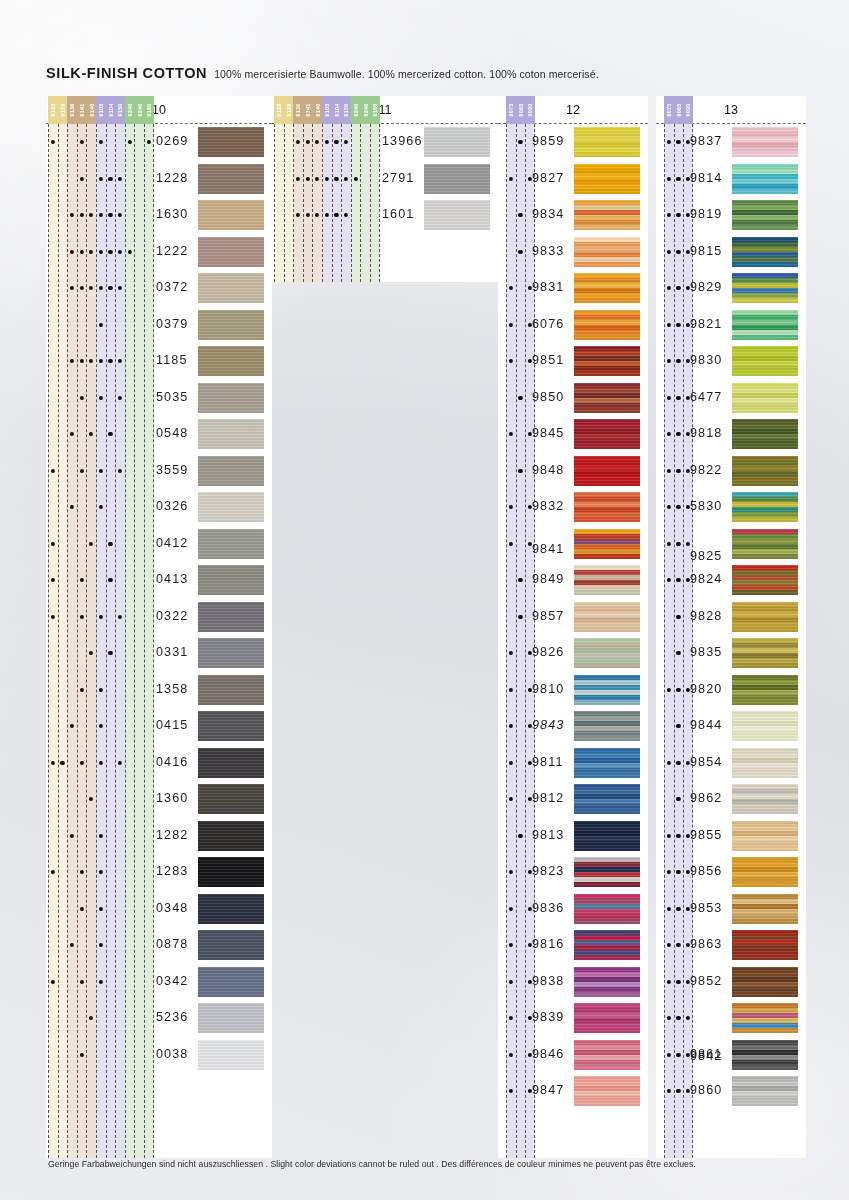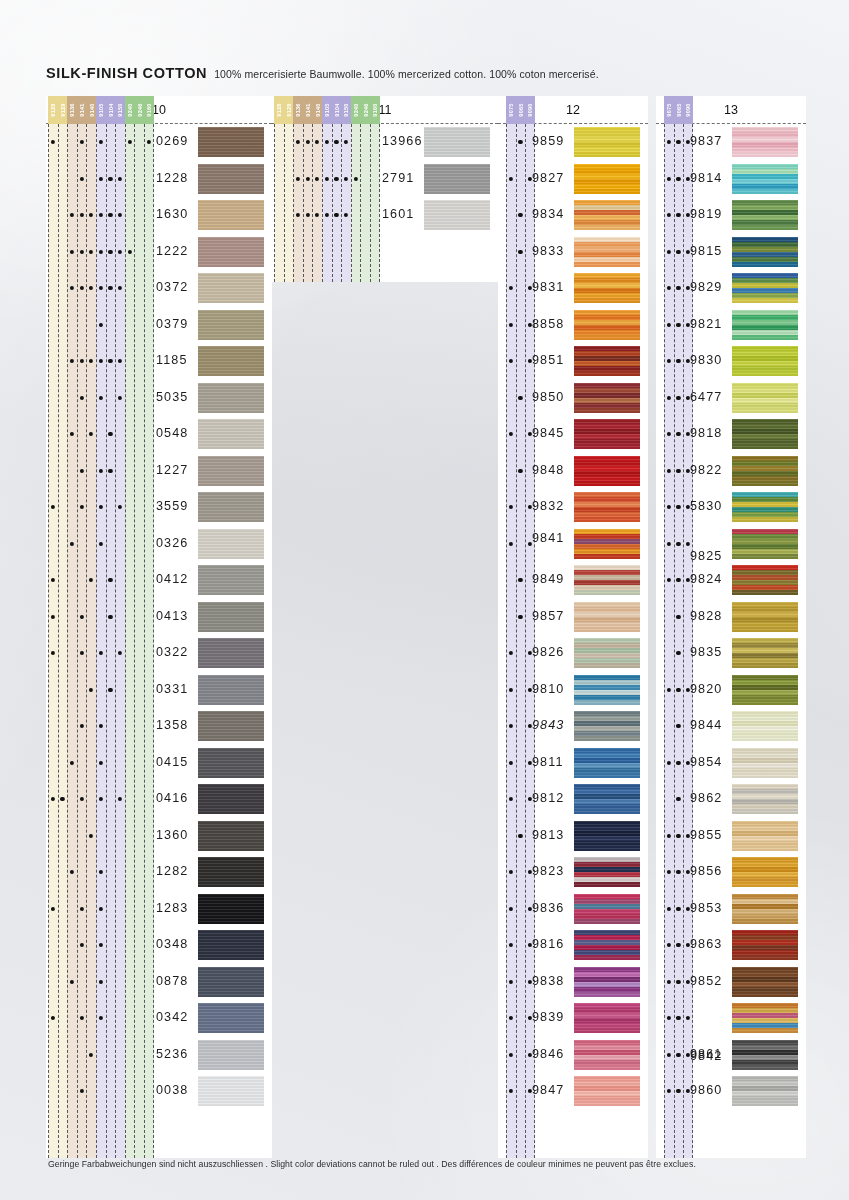--- a/index.html
+++ b/index.html
@@ -260,29 +260,20 @@
           <div class="row" style="height: 36.5px;">
             <div class="dot" style="left: 26px; top: 18.25px;"></div>
             <div class="dot" style="left: 45.2px; top: 18.25px;"></div>
             <div class="dot" style="left: 64.4px; top: 18.25px;"></div>
             <div class="code" style="left: 110px; top: 10.25px;">0548</div>
             <div class="swatch" style="left: 152px; top: 3.25px; width: 66px; height: 30px;">
               <i style="background: repeating-linear-gradient(rgba(255, 255, 255, 0.2) 0px, rgba(255, 255, 255, 0) 1px, rgba(0, 0, 0, 0.11) 2px, rgba(0, 0, 0, 0) 3px), rgb(203, 198, 186);"></i>
             </div>
           </div>
           <div class="row" style="height: 36.5px;">
-            <div class="dot" style="left: 35.6px; top: 18.25px;"></div>
-            <div class="dot" style="left: 54.8px; top: 18.25px;"></div>
-            <div class="dot" style="left: 64.4px; top: 18.25px;"></div>
-            <div class="code" style="left: 110px; top: 10.25px;">1227</div>
-            <div class="swatch" style="left: 152px; top: 3.25px; width: 66px; height: 30px;">
-              <i style="background: repeating-linear-gradient(rgba(255, 255, 255, 0.2) 0px, rgba(255, 255, 255, 0) 1px, rgba(0, 0, 0, 0.11) 2px, rgba(0, 0, 0, 0) 3px), rgb(167, 156, 146);"></i>
-            </div>
-          </div>
-          <div class="row" style="height: 36.5px;">
             <div class="dot" style="left: 6.8px; top: 18.25px;"></div>
             <div class="dot" style="left: 35.6px; top: 18.25px;"></div>
             <div class="dot" style="left: 54.8px; top: 18.25px;"></div>
             <div class="dot" style="left: 74px; top: 18.25px;"></div>
             <div class="code" style="left: 110px; top: 10.25px;">3559</div>
             <div class="swatch" style="left: 152px; top: 3.25px; width: 66px; height: 30px;">
               <i style="background: repeating-linear-gradient(rgba(255, 255, 255, 0.2) 0px, rgba(255, 255, 255, 0) 1px, rgba(0, 0, 0, 0.11) 2px, rgba(0, 0, 0, 0) 3px), rgb(160, 154, 144);"></i>
             </div>
           </div>
           <div class="row" style="height: 36.5px;">
@@ -589,21 +580,21 @@
             <div class="dot" style="left: 12.8px; top: 18.25px;"></div>
             <div class="dot" style="left: 32px; top: 18.25px;"></div>
             <div class="code" style="left: 34px; top: 10.25px;">9831</div>
             <div class="swatch" style="left: 76px; top: 3.25px; width: 66px; height: 30px;">
               <i style="background: repeating-linear-gradient(rgba(255, 255, 255, 0.22) 0px, rgba(255, 255, 255, 0) 1px, rgba(0, 0, 0, 0.1) 2px, rgba(0, 0, 0, 0) 3px), linear-gradient(rgb(240, 168, 44) 0%, rgb(240, 168, 44) 16.67%, rgb(224, 138, 28) 16.67%, rgb(224, 138, 28) 33.33%, rgb(244, 187, 69) 33.33%, rgb(244, 187, 69) 50%, rgb(217, 118, 15) 50%, rgb(217, 118, 15) 66.67%, rgb(237, 162, 38) 66.67%, rgb(237, 162, 38) 83.33%, rgb(229, 148, 34) 83.33%, rgb(229, 148, 34) 100%);"></i>
             </div>
           </div>
           <div class="row" style="height: 36.5px;">
             <div class="dot" style="left: 12.8px; top: 18.25px;"></div>
             <div class="dot" style="left: 32px; top: 18.25px;"></div>
-            <div class="code" style="left: 34px; top: 10.25px;">8858</div>
+            <div class="code" style="left: 34px; top: 10.25px;">6076</div>
             <div class="swatch" style="left: 76px; top: 3.25px; width: 66px; height: 30px;">
               <i style="background: repeating-linear-gradient(rgba(255, 255, 255, 0.22) 0px, rgba(255, 255, 255, 0) 1px, rgba(0, 0, 0, 0.1) 2px, rgba(0, 0, 0, 0) 3px), linear-gradient(rgb(239, 155, 46) 0%, rgb(239, 155, 46) 16.67%, rgb(228, 117, 29) 16.67%, rgb(228, 117, 29) 33.33%, rgb(240, 169, 61) 33.33%, rgb(240, 169, 61) 50%, rgb(216, 98, 26) 50%, rgb(216, 98, 26) 66.67%, rgb(234, 133, 39) 66.67%, rgb(234, 133, 39) 83.33%, rgb(233, 143, 40) 83.33%, rgb(233, 143, 40) 100%);"></i>
             </div>
           </div>
           <div class="row" style="height: 36.5px;">
             <div class="dot" style="left: 12.8px; top: 18.25px;"></div>
             <div class="dot" style="left: 32px; top: 18.25px;"></div>
             <div class="code" style="left: 34px; top: 10.25px;">9851</div>
             <div class="swatch" style="left: 76px; top: 3.25px; width: 66px; height: 30px;">
               <i style="background: repeating-linear-gradient(rgba(255, 255, 255, 0.22) 0px, rgba(255, 255, 255, 0) 1px, rgba(0, 0, 0, 0.1) 2px, rgba(0, 0, 0, 0) 3px), linear-gradient(rgb(141, 31, 34) 0%, rgb(141, 31, 34) 16.67%, rgb(179, 64, 31) 16.67%, rgb(179, 64, 31) 33.33%, rgb(125, 45, 32) 33.33%, rgb(125, 45, 32) 50%, rgb(196, 90, 37) 50%, rgb(196, 90, 37) 66.67%, rgb(138, 34, 31) 66.67%, rgb(138, 34, 31) 83.33%, rgb(162, 52, 30) 83.33%, rgb(162, 52, 30) 100%);"></i>
@@ -635,21 +626,21 @@
             <div class="dot" style="left: 12.8px; top: 18.25px;"></div>
             <div class="dot" style="left: 32px; top: 18.25px;"></div>
             <div class="code" style="left: 34px; top: 10.25px;">9832</div>
             <div class="swatch" style="left: 76px; top: 3.25px; width: 66px; height: 30px;">
               <i style="background: repeating-linear-gradient(rgba(255, 255, 255, 0.22) 0px, rgba(255, 255, 255, 0) 1px, rgba(0, 0, 0, 0.1) 2px, rgba(0, 0, 0, 0) 3px), linear-gradient(rgb(224, 106, 58) 0%, rgb(224, 106, 58) 16.67%, rgb(209, 74, 40) 16.67%, rgb(209, 74, 40) 33.33%, rgb(234, 132, 80) 33.33%, rgb(234, 132, 80) 50%, rgb(200, 64, 31) 50%, rgb(200, 64, 31) 66.67%, rgb(221, 99, 54) 66.67%, rgb(221, 99, 54) 83.33%, rgb(215, 84, 43) 83.33%, rgb(215, 84, 43) 100%);"></i>
             </div>
           </div>
           <div class="row" style="height: 36.5px;">
             <div class="dot" style="left: 12.8px; top: 18.25px;"></div>
             <div class="dot" style="left: 32px; top: 18.25px;"></div>
-            <div class="code" style="left: 34px; top: 5px;">9841</div>
+            <div class="code" style="left: 34px; top: 16px;">9841</div>
             <div class="swatch" style="left: 76px; top: 3.25px; width: 66px; height: 30px;">
               <i style="background: repeating-linear-gradient(rgba(255, 255, 255, 0.22) 0px, rgba(255, 255, 255, 0) 1px, rgba(0, 0, 0, 0.1) 2px, rgba(0, 0, 0, 0) 3px), linear-gradient(rgb(238, 162, 31) 0%, rgb(238, 162, 31) 16.67%, rgb(199, 59, 31) 16.67%, rgb(199, 59, 31) 33.33%, rgb(138, 74, 110) 33.33%, rgb(138, 74, 110) 50%, rgb(216, 101, 42) 50%, rgb(216, 101, 42) 66.67%, rgb(229, 145, 32) 66.67%, rgb(229, 145, 32) 83.33%, rgb(193, 57, 30) 83.33%, rgb(193, 57, 30) 100%);"></i>
             </div>
           </div>
           <div class="row" style="height: 36.5px;">
             <div class="dot" style="left: 22.4px; top: 18.25px;"></div>
             <div class="code" style="left: 34px; top: 10.25px;">9849</div>
             <div class="swatch" style="left: 76px; top: 3.25px; width: 66px; height: 30px;">
               <i style="background: repeating-linear-gradient(rgba(255, 255, 255, 0.22) 0px, rgba(255, 255, 255, 0) 1px, rgba(0, 0, 0, 0.1) 2px, rgba(0, 0, 0, 0) 3px), linear-gradient(rgb(232, 217, 198) 0%, rgb(232, 217, 198) 16.67%, rgb(184, 67, 58) 16.67%, rgb(184, 67, 58) 33.33%, rgb(203, 185, 160) 33.33%, rgb(203, 185, 160) 50%, rgb(166, 58, 48) 50%, rgb(166, 58, 48) 66.67%, rgb(220, 201, 176) 66.67%, rgb(220, 201, 176) 83.33%, rgb(196, 202, 178) 83.33%, rgb(196, 202, 178) 100%);"></i>
             </div>

